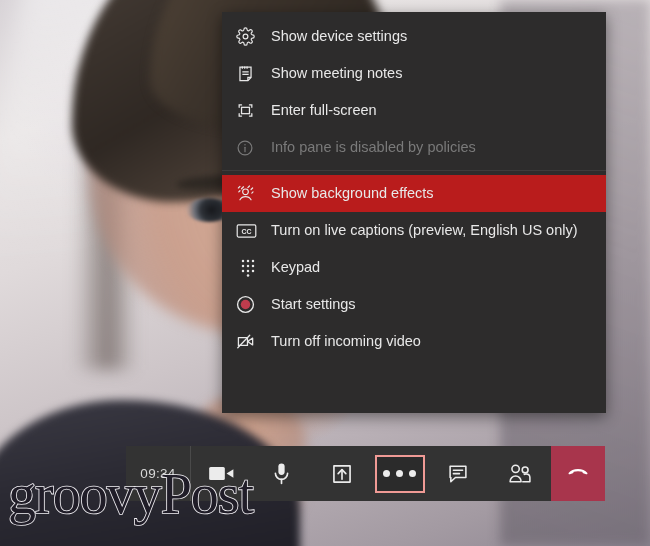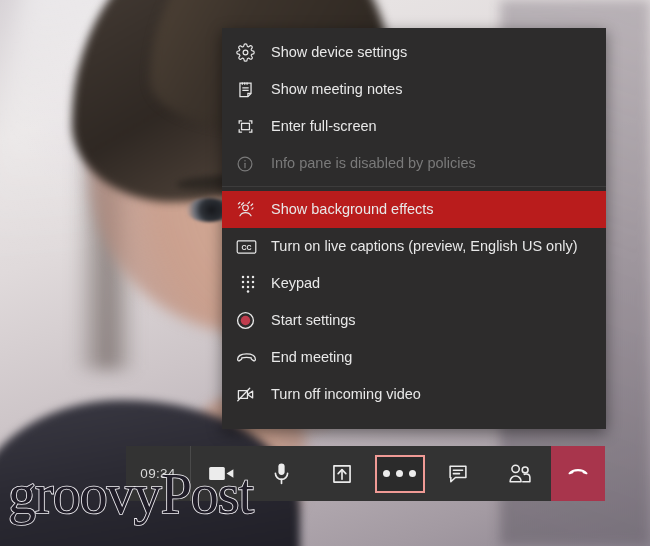--- a/index.html
+++ b/index.html
@@ -109,21 +109,21 @@
     width: 120px; height: 420px;
     background: linear-gradient(165deg, rgba(255,255,255,0.55), rgba(255,255,255,0.0) 70%);
     transform: rotate(10deg);
     filter: blur(12px);
   }
 
   
   .menu {
     position: absolute;
     left: 222px;
-    top: 28px;
+    top: 12px;
     width: 384px;
     height: 401px;
     background: #2d2c2c;
     box-shadow: 0 4px 14px rgba(0,0,0,0.45);
     padding: 6px 0 24px 0;
     z-index: 5;
   }
   .menu-item {
     display: flex;
     align-items: center;
@@ -338,28 +338,20 @@
     <div class="menu-item">
       <span class="mi-icon">
         <svg width="19" height="19" viewBox="0 0 24 24">
           <circle cx="12" cy="12" r="10" fill="none" stroke="#e8e8e8" stroke-width="1.7"></circle>
           <circle cx="12" cy="12" r="6" fill="#bf3c4d"></circle>
         </svg>
       </span>
       <span class="mi-label">Start settings</span>
     </div>
 
-    <div class="menu-item">
-      <span class="mi-icon">
-        <svg width="21" height="15" viewBox="0 0 26 14" fill="none" stroke="#e8e8e8" stroke-width="1.6" stroke-linecap="round">
-          <path d="M2 9.5C2 5 6.6 2.6 13 2.6S24 5 24 9.5c0 1.6-1.4 2.1-2.4 1.4l-2.1-1.5c-.7-.5-.8-1-.7-1.8C17 7.1 15 6.8 13 6.8s-4 .3-5.8.8c.1.8 0 1.3-.7 1.8l-2.1 1.5C3.4 11.6 2 11.1 2 9.5z"></path>
-        </svg>
-      </span>
-      <span class="mi-label">End meeting</span>
-    </div>
 
     <div class="menu-item">
       <span class="mi-icon">
         <svg width="21" height="17" viewBox="0 0 26 20" fill="none" stroke="#e8e8e8" stroke-width="1.6" stroke-linejoin="round">
           <path d="M3 5.2h11.2v9.6H3z"></path>
           <path d="M15.6 9l5-3.2v8.4l-5-3.2z"></path>
           <path d="M2.2 17.8L17 2.2" stroke-linecap="round"></path>
         </svg>
       </span>
       <span class="mi-label">Turn off incoming video</span>

